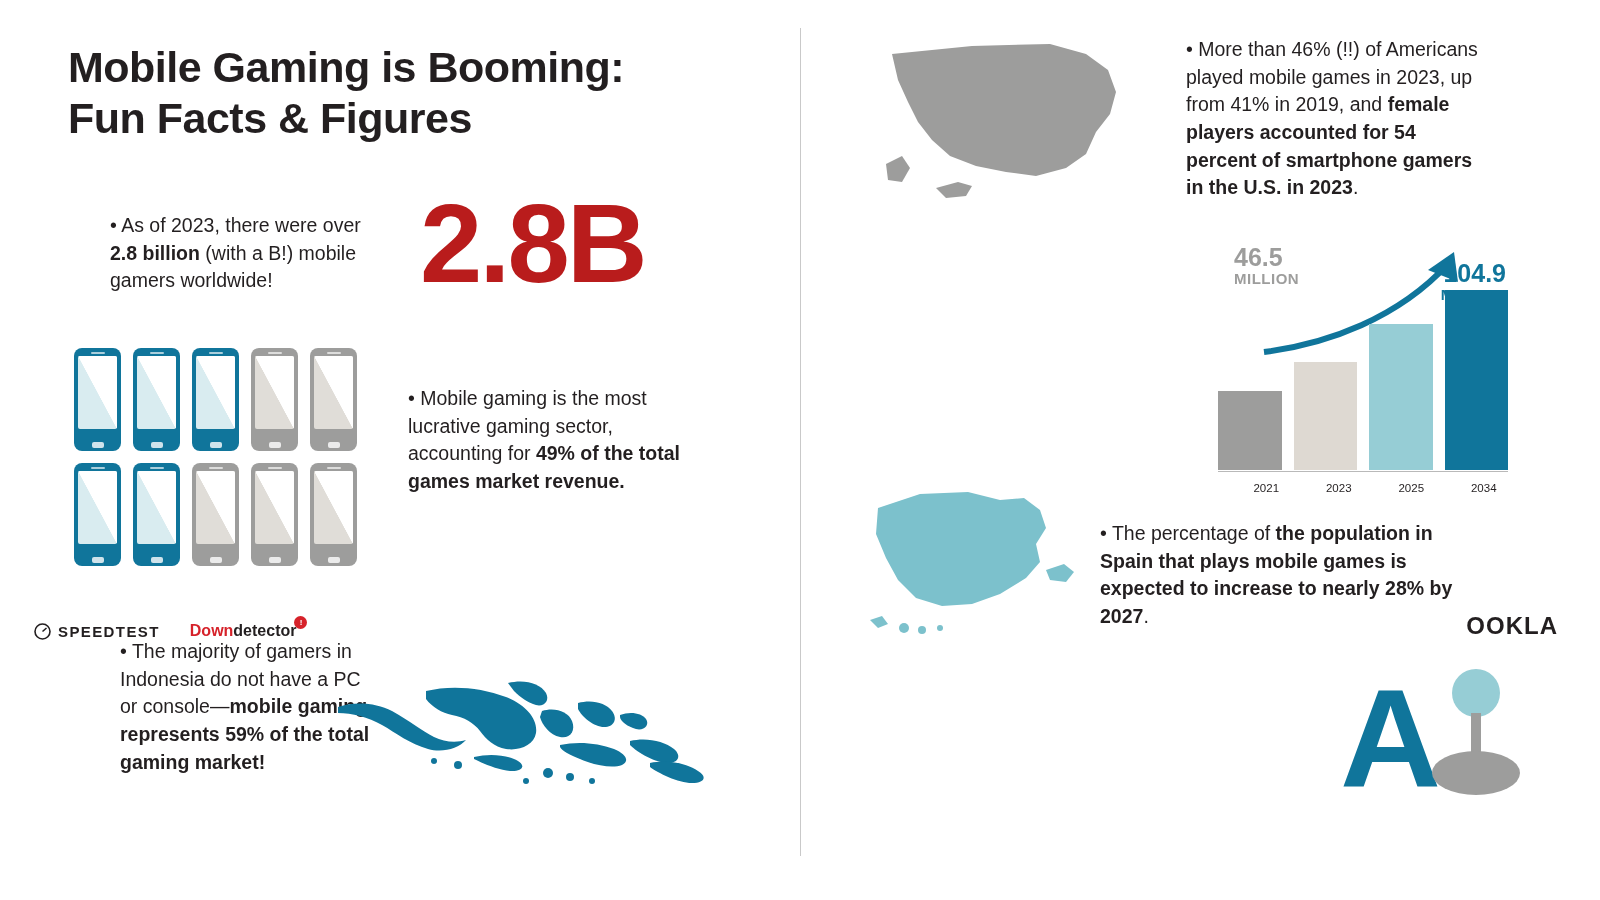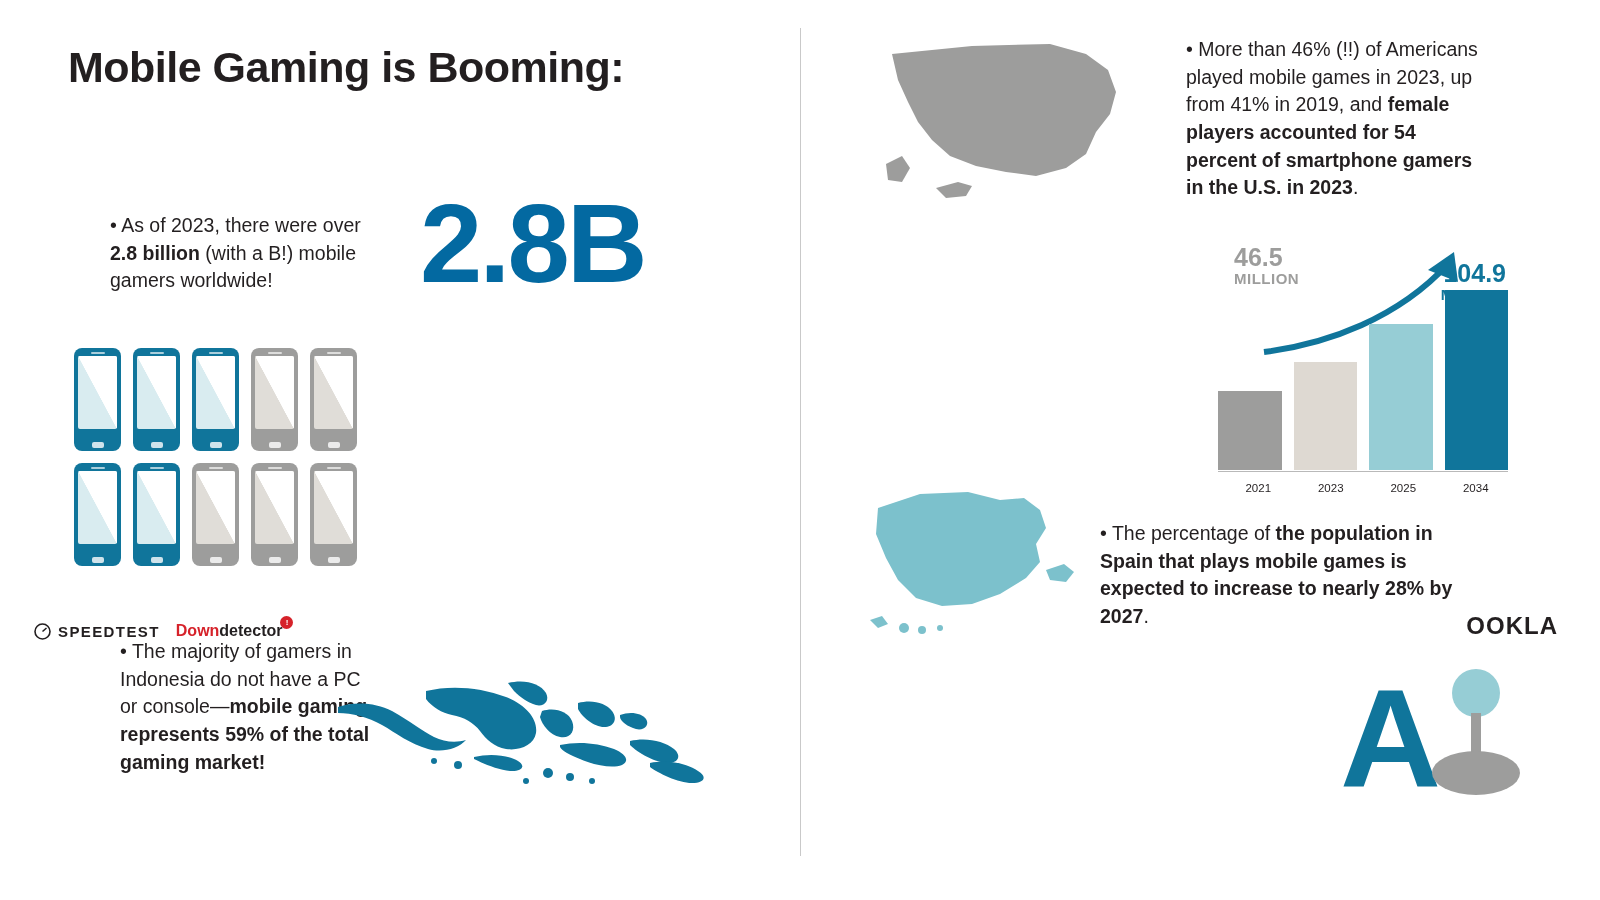--- a/index.html
+++ b/index.html
@@ -31,21 +31,21 @@
     color: #231f20;
   }
   .title span { display: block; }
 
   .bigstat {
     position: absolute;
     left: 420px; top: 188px;
     font-size: 112px;
     font-weight: bold;
     letter-spacing: -3px;
-    color: #0369a1;
+    color: #b91c1c;
     line-height: 1;
   }
 
   .bullet {
     font-size: 19.5px;
     line-height: 1.42;
     color: #231f20;
   }
   .bullet b { font-weight: bold; }
 
@@ -89,21 +89,21 @@
     width: 12px; height: 6px; border-radius: 2px;
     background: rgba(255,255,255,0.8);
   }
 
   
   .indonesia { position: absolute; left: 330px; top: 645px; width: 390px; height: 160px; }
 
   
   .footer-left {
     position: absolute; left: 34px; bottom: 32px;
-    display: flex; align-items: flex-end; gap: 16px;
+    display: flex; align-items: flex-end; gap: 30px;
   }
   .speedtest-logo {
     display: flex; align-items: center; gap: 7px;
     font-size: 15px; font-weight: bold; letter-spacing: 1.4px; color: #231f20;
   }
   .dd-logo { font-size: 16px; font-weight: bold; color: #d6222a; position: relative; }
   .dd-logo .det { color: #231f20; }
   .dd-logo .sup {
     position: absolute; top: -6px; right: -11px;
     width: 13px; height: 13px; border-radius: 50%;
@@ -129,21 +129,21 @@
 
   
   .chart { position: absolute; left: 1218px; top: 238px; width: 290px; height: 260px; }
   .chart .bars {
     position: absolute; left: 0; bottom: 28px;
     width: 100%; height: 180px;
     display: flex; align-items: flex-end; gap: 12px;
   }
   .chart .bar { flex: 1; }
   .chart .labels {
-    position: absolute; left: 4px; bottom: 4px; width: 100%;
+    position: absolute; left: 12px; bottom: 4px; width: 100%;
     display: flex; 
   }
   .chart .labels span {
     flex: 1; text-align: center; font-size: 11.5px; color: #231f20;
   }
   .chart .axis {
     position: absolute; left: 0; bottom: 26px; width: 100%;
     height: 1px; background: #b9b9b9;
   }
   .chart .val-left {
@@ -171,25 +171,27 @@
 </style>
 </head>
 <body>
 
 <div class="page">
 
   <div class="divider"></div>
 
   <div class="title">
     <span>Mobile Gaming is Booming:</span>
+    <span>Fun Facts &amp; Figures</span>
   </div>
 
   <div class="bigstat">2.8B</div>
 
   <div class="bullet b1">• As of 2023, there were over <b>2.8 billion</b> (with a B!) mobile gamers worldwide!</div>
+  <div class="bullet b2">• Mobile gaming is the most lucrative gaming sector, accounting for <b>49% of the total games market revenue.</b></div>
   <div class="bullet b3">• The majority of gamers in Indonesia do not have a PC or console—<b>mobile gaming represents 59% of the total gaming market!</b></div>
 
   <div class="phones">
     <div class="phone-row">
       <div class="phone teal">
           <div class="speaker"></div>
           <div class="screen"></div>
           <div class="home"></div>
         </div>
       <div class="phone teal">

